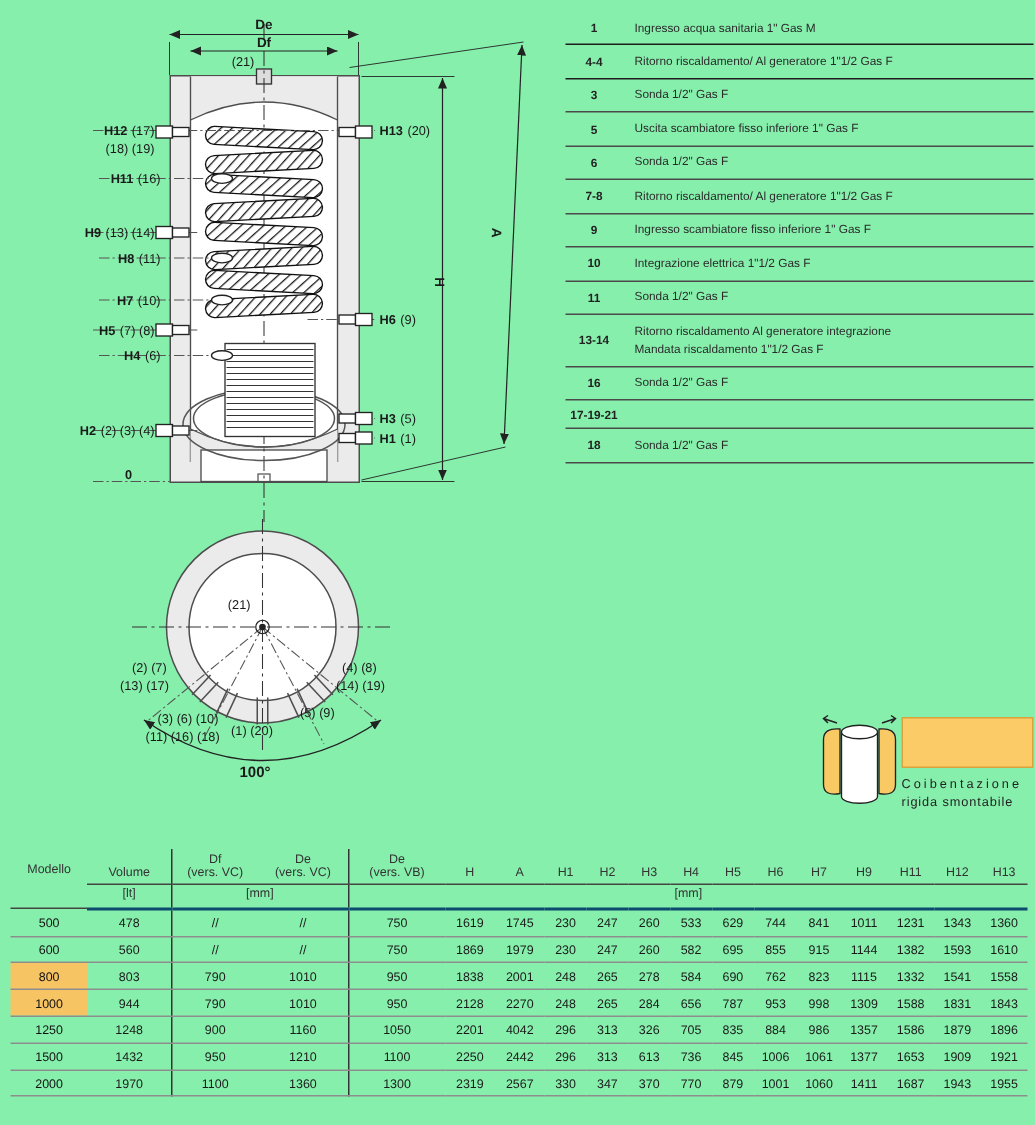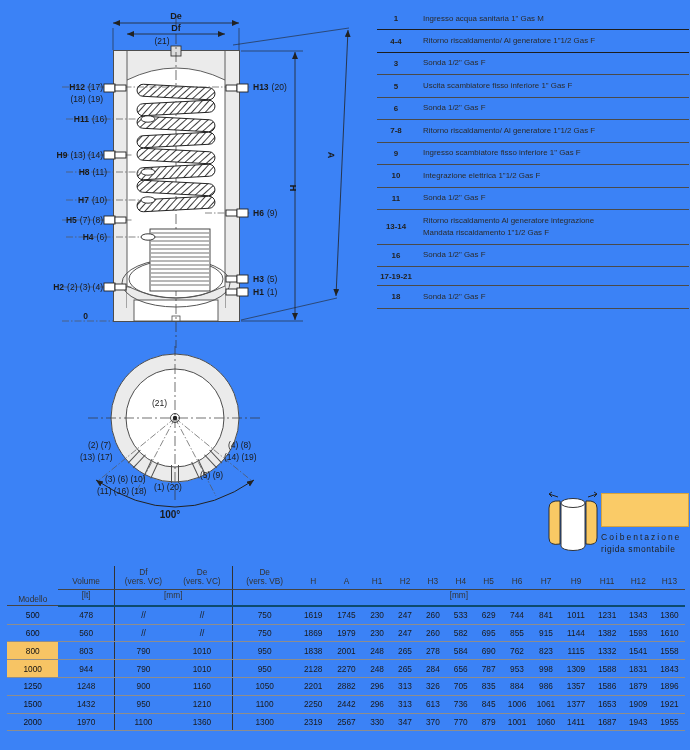--- a/index.html
+++ b/index.html
@@ -1,49 +1,49 @@
 <!DOCTYPE html>
 <html><head>
 <meta charset="utf-8">
 <style>
   *{box-sizing:border-box;margin:0;padding:0}
   body{background:#fff}
-  .page{position:relative;width:690px;height:750px;background:#3b82f6;
+  .page{position:relative;width:690px;height:750px;background:#86efac;
         font-family:"Liberation Sans",sans-serif;overflow:hidden;color:#1a1a1a}
 
   
   .diagram{position:absolute;left:0;top:0}
   .diagram text{font-family:"Liberation Sans",sans-serif;fill:#1a1a1a}
   .lbl{font-size:8.5px}
   .b{font-weight:bold}
   .dim{font-size:9px;font-weight:bold}
   .big{font-size:10px;font-weight:bold}
 
   
   .legend{position:absolute;left:377px;top:8px;width:312px}
   .lg-row{display:flex;align-items:center;border-bottom:1px solid #4a4a4a;
           font-size:7.9px;color:#2b2b2b;padding:4.6px 0;min-height:13px}
   .lg-row.thick{border-bottom:1.7px solid #1d1d1d}
   .lg-num{width:38px;flex:none;text-align:center;font-weight:bold;color:#222}
   .lg-desc{flex:1;padding-left:8px;line-height:1.55}
 
   
-  .insul{position:absolute;left:546px;top:487px;width:144px;height:72px}
+  .insul{position:absolute;left:546px;top:472px;width:144px;height:72px}
   .insul-swatch{position:absolute;left:55px;top:6px;width:88px;height:34px;
                 background:#FACB67;border:0.5px solid #d8a33c}
   .insul-text{position:absolute;left:55px;top:44px;font-size:8.5px;color:#222;line-height:1.45}
   .insul-text .l1{letter-spacing:2px;white-space:nowrap}
   .insul-text .l2{letter-spacing:0.6px;white-space:nowrap}
 
   
   .specs{position:absolute;left:7px;top:566px;width:678px;border-collapse:collapse;
          table-layout:fixed;font-size:8.3px;color:#1a1a1a;text-align:center}
   .specs th{font-weight:normal;color:#333;line-height:1.2;padding:1.5px 0;vertical-align:bottom}
   .specs tr.names th{border-bottom:1px solid #444}
-  .specs th.modello{border-bottom:2px solid #121212;padding-bottom:0}
+  .specs th.modello{border-bottom:2px solid #121212;padding-bottom:20px}
   .specs tr.units th{border-bottom:2px solid #0c4a6e;padding:1.5px 0 3.5px}
   .specs td{padding:3.4px 0;border-bottom:1px solid #8d8d8d}
   .specs td.model{font-weight:normal;color:#111}
   .specs td.hl{background:#F7C464}
   .vdiv{border-right:1.3px solid #333}
 </style>
 </head>
 <body>
 
 <div class="page">
@@ -439,21 +439,21 @@
           <td>1831</td>
           <td>1843</td>
         </tr>
         <tr>
           <td class="model">1250</td>
           <td class="vdiv">1248</td>
           <td>900</td>
           <td class="vdiv">1160</td>
           <td>1050</td>
           <td>2201</td>
-          <td>2882</td>
+          <td>4042</td>
           <td>296</td>
           <td>313</td>
           <td>326</td>
           <td>705</td>
           <td>835</td>
           <td>884</td>
           <td>986</td>
           <td>1357</td>
           <td>1586</td>
           <td>1879</td>

